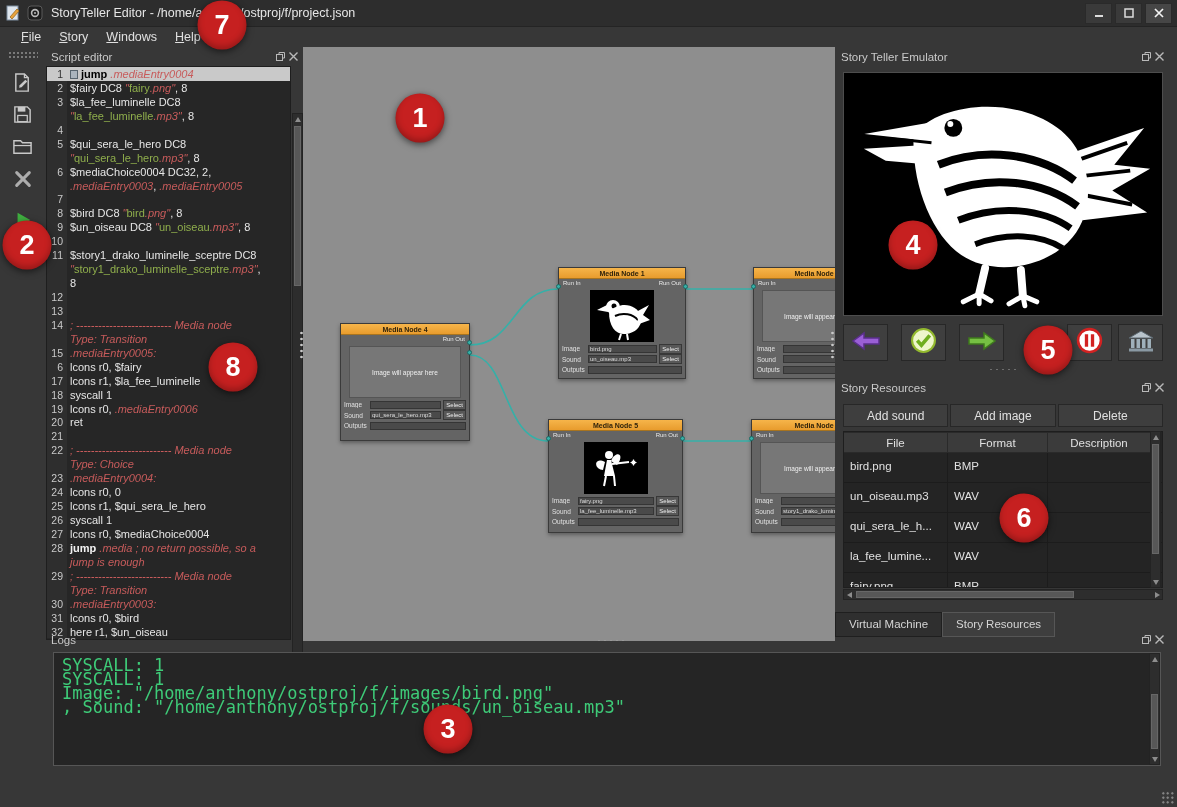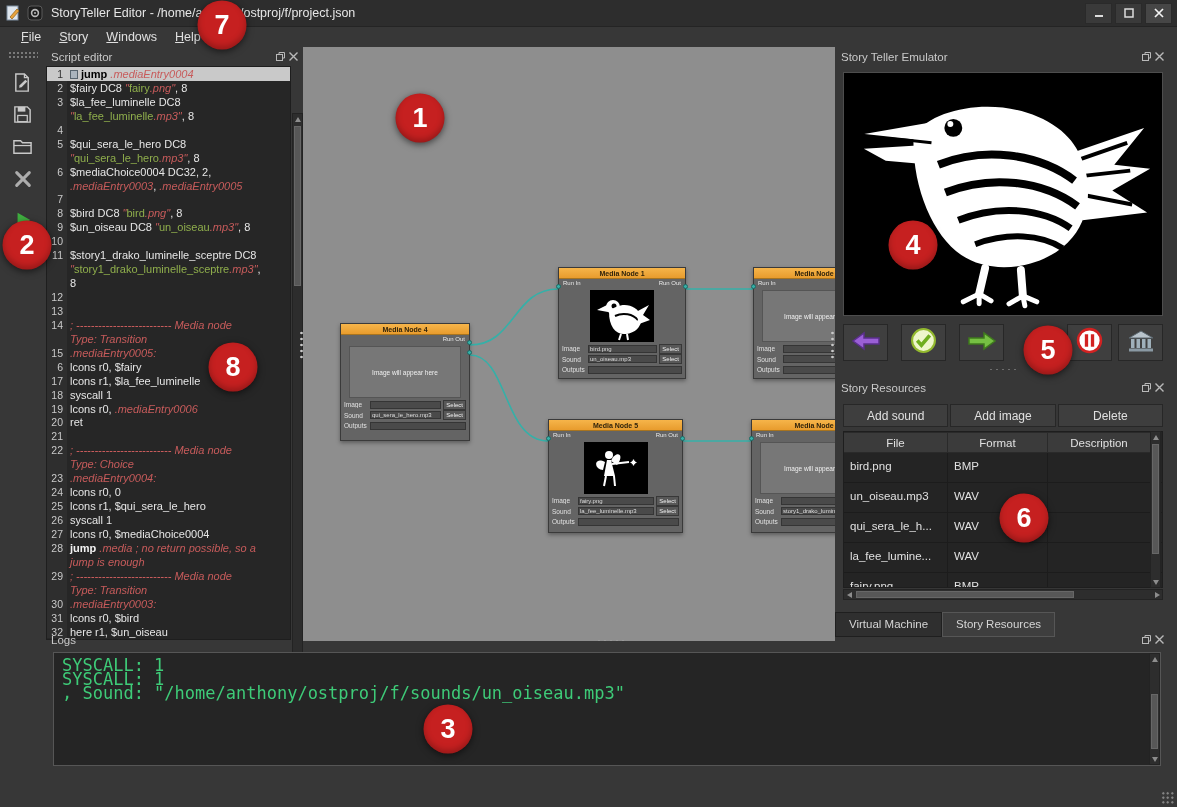--- a/index.html
+++ b/index.html
@@ -636,20 +636,21 @@
         <span class="p-ic">
             <svg width="9" height="9">
               <path d="M0.5,0.5 L8.5,8.5 M8.5,0.5 L0.5,8.5" stroke="#b9b9b9" stroke-width="1.4"></path>
             </svg>
           </span>
       </span>
     </div>
     <div class="logs-content">
         <div class="logline">SYSCALL: 1</div>
         <div class="logline">SYSCALL: 1</div>
+        <div class="logline">Image: "/home/anthony/ostproj/f/images/bird.png"</div>
         <div class="logline">, Sound: "/home/anthony/ostproj/f/sounds/un_oiseau.mp3"</div>
       </div>
     <div class="vscroll logs-vs">
       <span class="sb-btn up">
           <i class="tri-up"></i>
         </span>
       <span class="sb-thumb-v" style="top:40px; height:55px;"></span>
       <span class="sb-btn down">
           <i class="tri-down"></i>
         </span>

